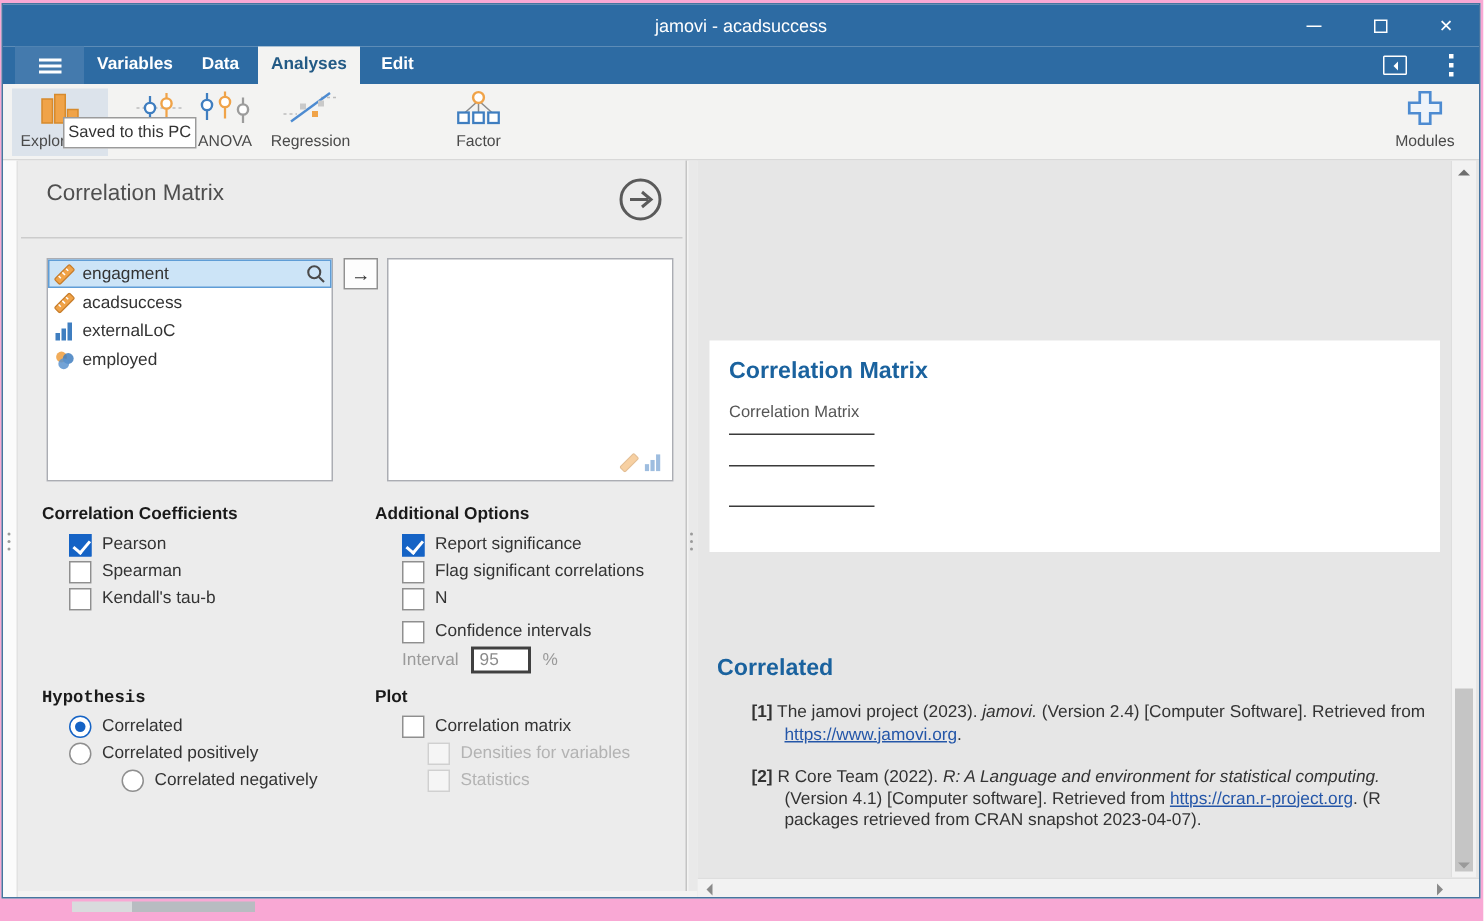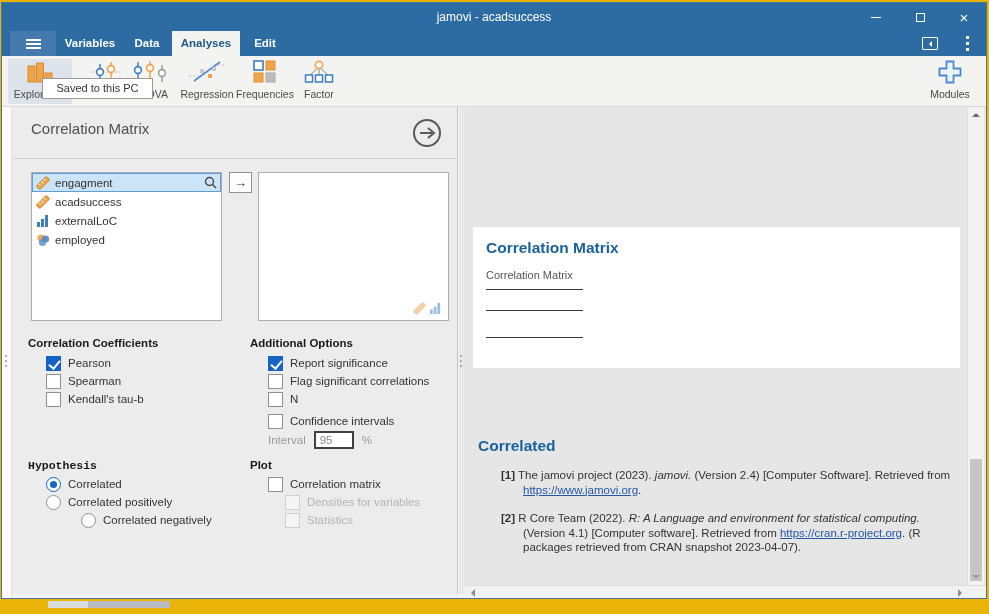--- a/index.html
+++ b/index.html
@@ -1,19 +1,19 @@
 <!DOCTYPE html>
 <html><head>
 <meta charset="utf-8">
 <style>
   * { margin:0; padding:0; box-sizing:border-box; }
   html,body { background:#fff; }
   .screen {
     position:relative; width:989px; height:614px; overflow:hidden;
-    font-family:"Liberation Sans", sans-serif; background:#eab308;
+    font-family:"Liberation Sans", sans-serif; background:#f9a8d4;
   }
   .window {
     position:absolute; left:1px; top:2px; width:986px; height:597px;
     border:1px solid #46759f; background:#f3f3f2;
   }
   
   .titlebar { position:absolute; left:0; top:0; right:0; height:28px; background:#2d6ba3; }
   .title-text { position:absolute; left:0; right:0; top:7px; text-align:center; font-size:12px; color:#fff; }
   .win-btn { position:absolute; top:0; width:44px; height:28px; display:flex; align-items:center; justify-content:center; color:#fff; }
   .btn-min  { right:88px; } .btn-max { right:44px; } .btn-close { right:0; font-size:15px; }
@@ -39,21 +39,21 @@
   .rbtn .rlabel { font-size:10.5px; color:#4a4a4a; white-space:nowrap; }
   .rbtn-exploration { left:6px;  width:64px; background:#dce3eb; }
   .rbtn-ttests  { left:76px;  width:56px; }
   .rbtn-anova   { left:118px; width:60px; }
   .rbtn-regression { left:176px; width:58px; }
   .rbtn-frequencies { left:230px; width:66px; }
   .rbtn-factor  { left:292px; width:50px; }
   .rbtn-modules { right:8px; width:56px; }
   .ricon { height:26px; display:flex; align-items:center; justify-content:center; }
   .tooltip {
-    position:absolute; left:40px; top:22px; width:111px; height:21px; z-index:10;
+    position:absolute; left:40px; top:22px; width:89px; height:21px; z-index:10;
     background:#fff; border:1px solid #9b9b9b; font-size:11px; color:#333;
     line-height:19px; text-align:center; white-space:nowrap;
   }
   
   .main { position:absolute; left:0; top:104px; right:0; bottom:0; }
   .left-strip { position:absolute; left:0; top:0; bottom:0; width:10px; background:#fbfbfb; border-right:1px solid #e2e2e2; }
   .grip { position:absolute; display:flex; flex-direction:column; gap:3px; align-items:center; }
   .grip span { width:2px; height:2px; background:#9a9a9a; border-radius:50%; }
   
   .options { position:absolute; left:10px; top:0; width:446px; bottom:4px; background:#ececec; border-right:1px solid #c4c4c4; }
@@ -185,31 +185,20 @@
               <line x1="1" y1="16" x2="10" y2="16" stroke="#bdbdbd" stroke-dasharray="2 2"></line>
               <line x1="26" y1="5" x2="37" y2="5" stroke="#bdbdbd" stroke-dasharray="2 2"></line>
               <line x1="6" y1="21" x2="32" y2="2" stroke="#4d8bd1" stroke-width="1.6"></line>
               <rect x="12" y="9" width="4" height="4" fill="#c9c9c9"></rect>
               <rect x="20" y="14" width="4" height="4" fill="#f0a348"></rect>
               <rect x="24" y="7" width="4" height="4" fill="#c9c9c9"></rect>
             </svg>
         </span>
         <span class="rlabel">Regression</span>
       </div>
-      <div class="rbtn rbtn-frequencies">
-        <span class="ricon">
-          <svg width="26" height="24" viewBox="0 0 26 24">
-              <rect x="2" y="1" width="9" height="9" fill="#fff" stroke="#3f7ec0" stroke-width="1.6"></rect>
-              <rect x="14" y="1" width="9" height="9" fill="#f0a348" stroke="#e0922f"></rect>
-              <rect x="2" y="13" width="9" height="9" fill="#f0a348" stroke="#e0922f"></rect>
-              <rect x="14" y="13" width="9" height="9" fill="#bdbdbd" stroke="#a8a8a8"></rect>
-            </svg>
-        </span>
-        <span class="rlabel">Frequencies</span>
-      </div>
       <div class="rbtn rbtn-factor">
         <span class="ricon">
           <svg width="30" height="24" viewBox="0 0 30 24">
               <line x1="15" y1="7" x2="5" y2="16" stroke="#8a8a8a"></line>
               <line x1="15" y1="7" x2="15" y2="16" stroke="#8a8a8a"></line>
               <line x1="15" y1="7" x2="25" y2="16" stroke="#8a8a8a"></line>
               <circle cx="15" cy="5" r="3.6" fill="#fff" stroke="#f0a348" stroke-width="1.6"></circle>
               <rect x="1.5" y="15" width="7" height="7" fill="#fff" stroke="#3f7ec0" stroke-width="1.5"></rect>
               <rect x="11.5" y="15" width="7" height="7" fill="#fff" stroke="#3f7ec0" stroke-width="1.5"></rect>
               <rect x="21.5" y="15" width="7" height="7" fill="#fff" stroke="#3f7ec0" stroke-width="1.5"></rect>

